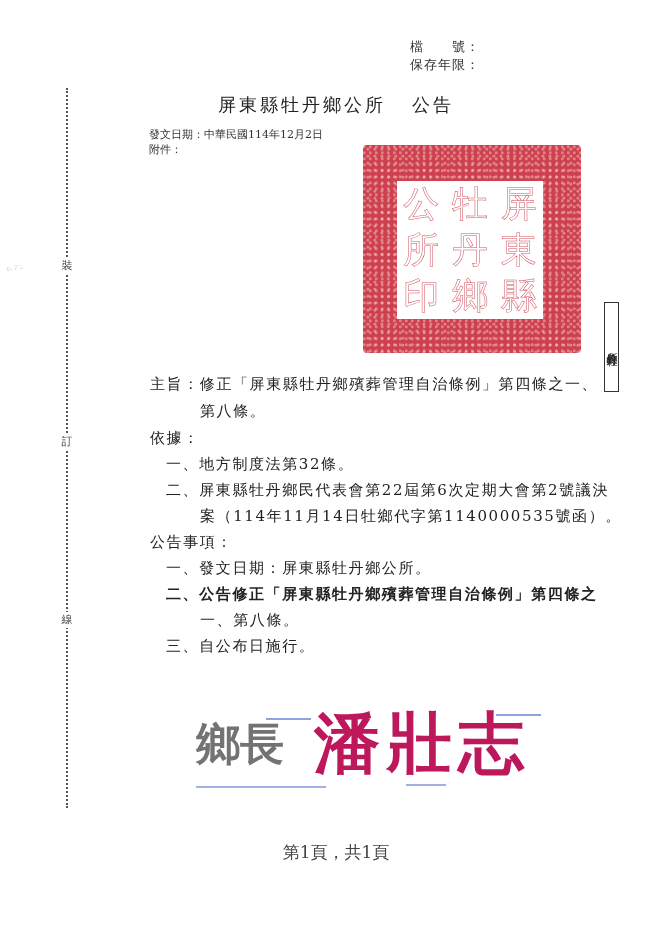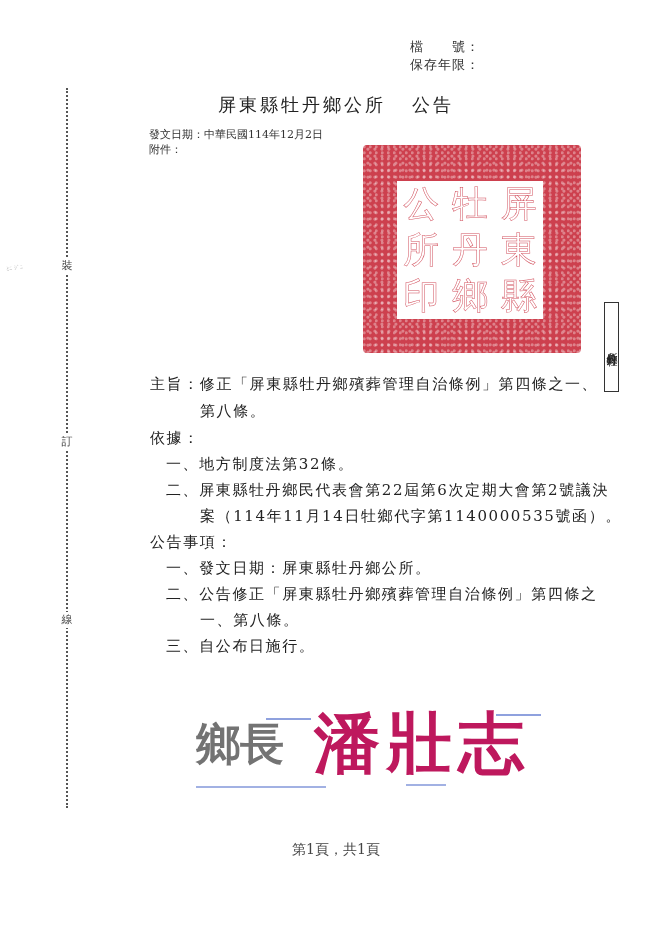--- a/index.html
+++ b/index.html
@@ -200,21 +200,21 @@
       font-family: "DejaVu Serif", serif;
       line-height: 1;
     }
 
     
     .footer {
       left: 0;
       width: 672px;
       top: 841px;
       text-align: center;
-      font-size: 14px;
+      font-size: 17px;
       color: #444;
     }
   </style>
 </head>
 <body>
 
 <div class="abs fileinfo">
   <div class="row">檔　　號：</div>
   <div class="row">保存年限：</div>
 </div>
@@ -267,21 +267,21 @@
   </div>
   <div class="line" style="left:16px; top:106px;">
     <span>二、</span><span>屏東縣牡丹鄉民代表會第22屆第6次定期大會第2號議決</span>
   </div>
   <div class="line" style="left:50px; top:132px;">案（114年11月14日牡鄉代字第1140000535號函）。</div>
 
   <div class="line" style="left:0; top:158px;">公告事項：</div>
   <div class="line" style="left:16px; top:184px;">
     <span>一、</span><span>發文日期：屏東縣牡丹鄉公所。</span>
   </div>
-  <div class="line" style="left:16px; top:210px;">
+  <div class="line" style="left:16px; top:210px;font-weight:bold;">
     <span>二、</span><span>公告修正「屏東縣牡丹鄉殯葬管理自治條例」第四條之</span>
   </div>
   <div class="line" style="left:50px; top:236px;">一、第八條。</div>
   <div class="line" style="left:16px; top:262px;">
     <span>三、</span><span>自公布日施行。</span>
   </div>
 </div>
 
 <div class="abs sig">
   <div class="bar-top"></div>

